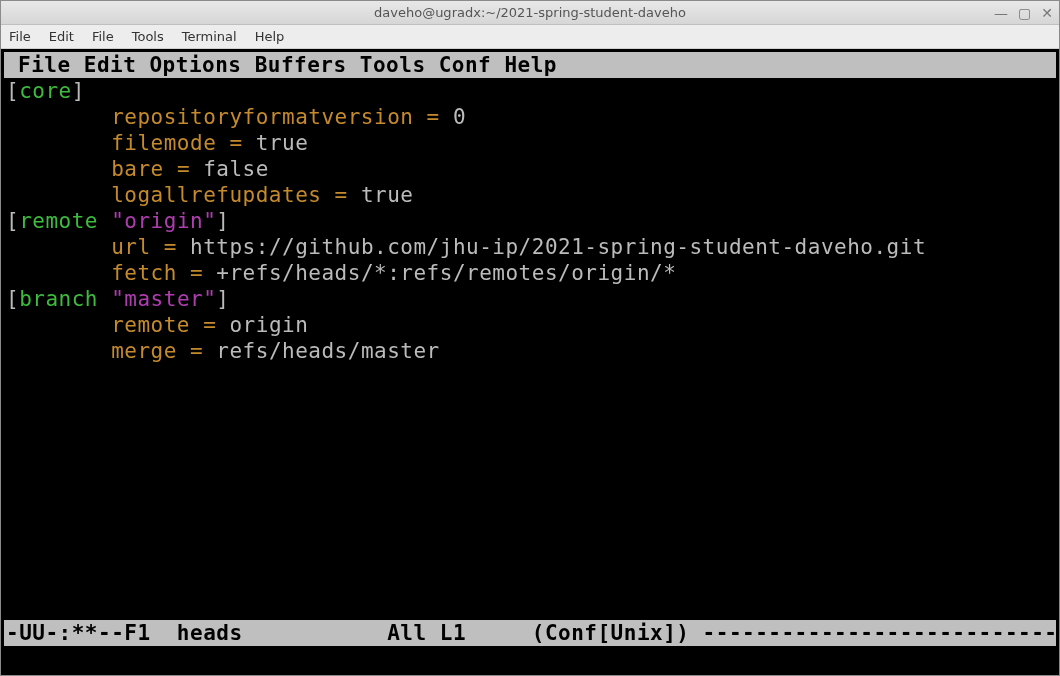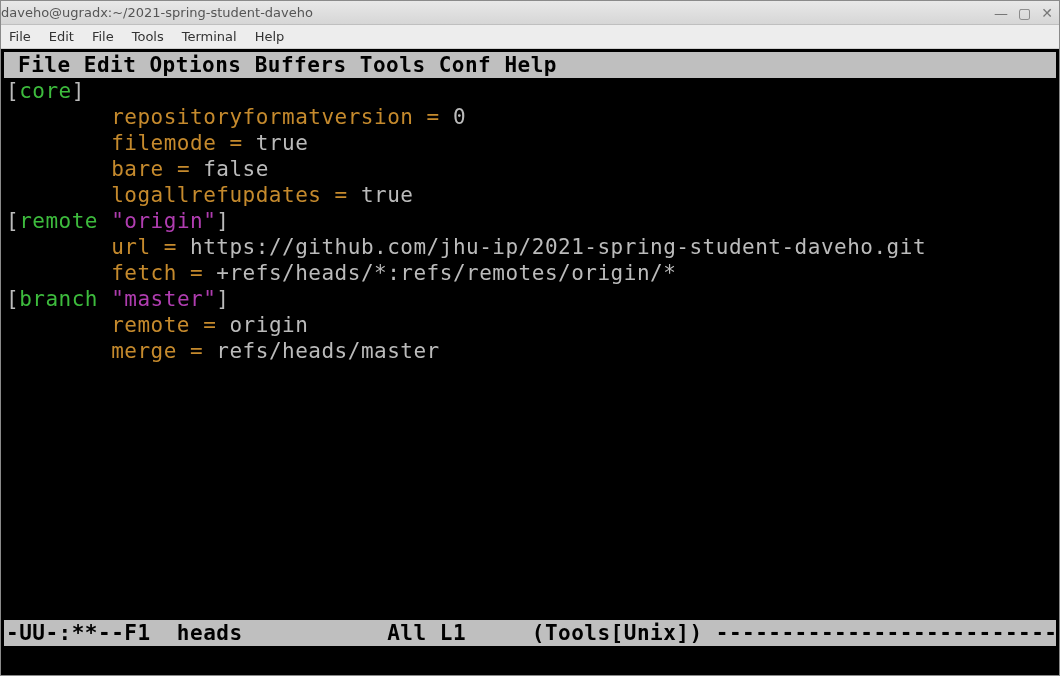--- a/index.html
+++ b/index.html
@@ -11,21 +11,21 @@
     .window {
       width: 1060px; height: 676px;
       display: flex; flex-direction: column;
       background: #dcdcdc;
       border: 1px solid #8a8a8a;
     }
     .titlebar {
       height: 24px;
       background: linear-gradient(#e8e8e8, #d6d6d6);
       border-bottom: 1px solid #bfbfbf;
-      display: flex; align-items: center; 
+      display: flex; align-items: center; justify-content: center;
       position: relative;
       font-size: 13px; color: #555;
     }
     .titlebar .controls {
       position: absolute; right: 6px; top: 0; height: 24px;
       display: flex; align-items: center; gap: 10px;
       color: #777; font-size: 14px;
     }
     .titlebar .controls span { cursor: default; line-height: 1; }
     .os-menubar {
@@ -110,17 +110,17 @@
     <span>File</span>
     <span>Tools</span>
     <span>Terminal</span>
     <span>Help</span>
   </div>
 
   <div class="terminal-wrap">
     <div class="terminal-inner">
       <div class="emacs-menubar mono" id="emacs-menubar"><span>File</span> <span>Edit</span> <span>Options</span> <span>Buffers</span> <span>Tools</span> <span>Conf</span> <span>Help</span></div>
       <div class="editor mono" id="editor"><div><span class="c-bracket">[</span><span class="c-section">core</span><span class="c-bracket">]</span></div><div>        <span class="c-key">repositoryformatversion</span><span class="c-eq"> = </span><span class="c-val">0</span></div><div>        <span class="c-key">filemode</span><span class="c-eq"> = </span><span class="c-val">true</span></div><div>        <span class="c-key">bare</span><span class="c-eq"> = </span><span class="c-val">false</span></div><div>        <span class="c-key">logallrefupdates</span><span class="c-eq"> = </span><span class="c-val">true</span></div><div><span class="c-bracket">[</span><span class="c-section">remote</span> <span class="c-str">"origin"</span><span class="c-bracket">]</span></div><div>        <span class="c-key">url</span><span class="c-eq"> = </span><span class="c-val">https://github.com/jhu-ip/2021-spring-student-daveho.git</span></div><div>        <span class="c-key">fetch</span><span class="c-eq"> = </span><span class="c-val">+refs/heads/*:refs/remotes/origin/*</span></div><div><span class="c-bracket">[</span><span class="c-section">branch</span> <span class="c-str">"master"</span><span class="c-bracket">]</span></div><div>        <span class="c-key">remote</span><span class="c-eq"> = </span><span class="c-val">origin</span></div><div>        <span class="c-key">merge</span><span class="c-eq"> = </span><span class="c-val">refs/heads/master</span></div></div>
-      <div class="modeline mono" id="modeline"><span>-UU-:**--F1  heads  </span>     <span>    All L1     (Tools[Unix]) </span><span>-----------------------------</span></div>
+      <div class="modeline mono" id="modeline"><span>-UU-:**--F1  heads  </span>     <span>    All L1     (Conf[Unix]) </span><span>-----------------------------</span></div>
       <div class="minibuffer"></div>
     </div>
   </div>
 </div>
 
 </body></html>

